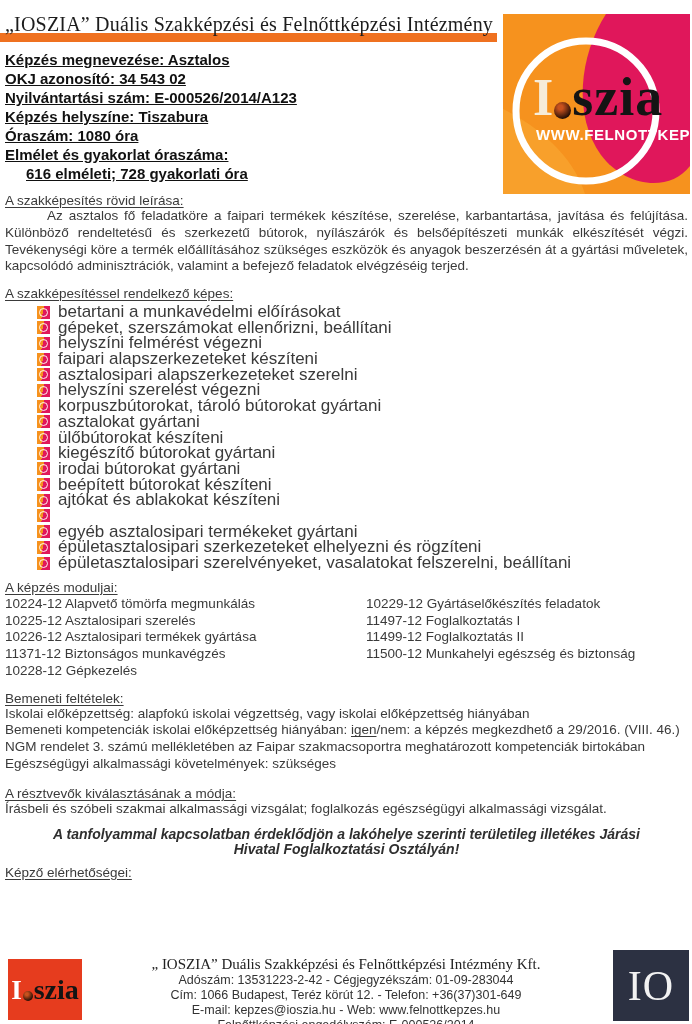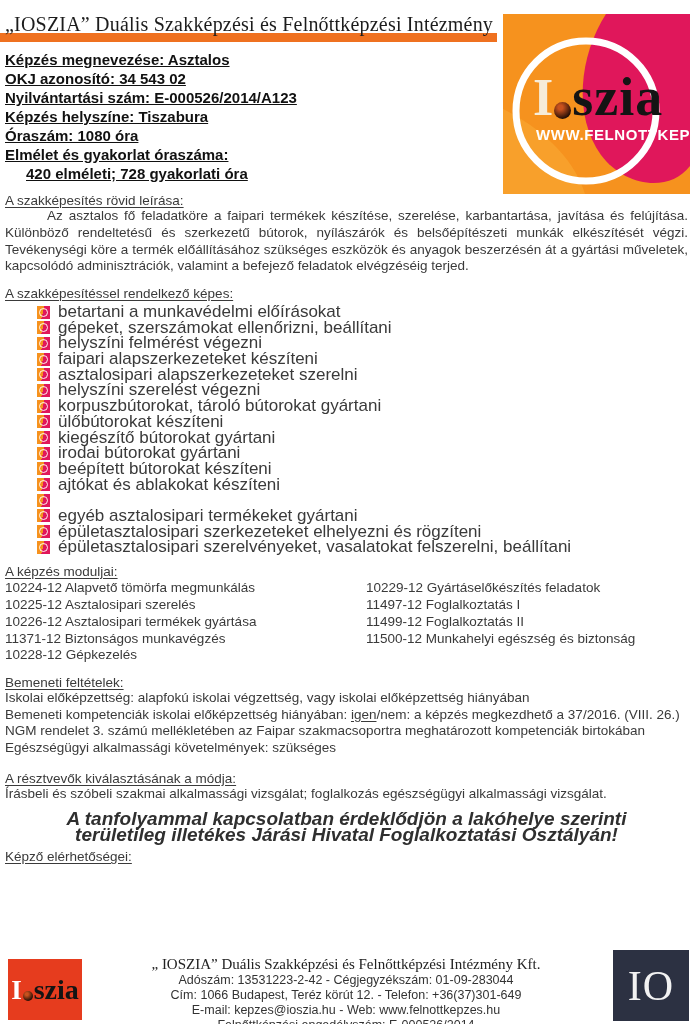--- a/index.html
+++ b/index.html
@@ -84,21 +84,21 @@
   .cap-text { font-size:17px; color:#3a3a3a; white-space:nowrap; }
 
   
   .mod-cols { position:relative; margin-top:1px; }
   .mod-line { font-size:13.5px; line-height:16.8px; color:#3a3a3a; }
   .mod-right { position:absolute; left:361px; top:0; }
 
   
   .notice {
     margin-top:9px; text-align:center;
-    font-size:19px; font-weight:bold; font-style:italic;
+    font-size:14px; font-weight:bold; font-style:italic;
     color:#2f2f2f; line-height:15.5px; padding:0 30px;
   }
 
   
   .contact-line { padding-left:44px; }
 
   
   .footer { position:absolute; left:0; bottom:4px; width:692px; height:78px; }
   .f-logo-red {
     position:absolute; left:8px; top:10px; width:74px; height:61px;
@@ -152,21 +152,21 @@
         <div class="ci-line">OKJ azonosító: 34 543 02</div>
 
         <div class="ci-line">Nyilvántartási szám: E-000526/2014/A123</div>
 
         <div class="ci-line">Képzés helyszíne: Tiszabura</div>
 
         <div class="ci-line">Óraszám: 1080 óra</div>
 
         <div class="ci-line">Elmélet és gyakorlat óraszáma:</div>
       </div>
-    <div class="indent">420 elméleti; 728 gyakorlati óra</div>
+    <div class="indent">616 elméleti; 728 gyakorlati óra</div>
   </div>
 
   <div class="content">
 
     <div class="sec-h" style="margin-top:10px;">A szakképesítés rövid leírása:</div>
     <div class="para">Az asztalos fő feladatköre a faipari termékek készítése, szerelése, karbantartása, javítása és felújítása. Különböző rendeltetésű és szerkezetű bútorok, nyílászárók és belsőépítészeti munkák elkészítését végzi. Tevékenységi köre a termék előállításához szükséges eszközök és anyagok beszerzésén át a gyártási műveletek, kapcsolódó adminisztrációk, valamint a befejező feladatok elvégzéséig terjed.</div>
 
     <div class="sec-h" style="margin-top:11px;">A szakképesítéssel rendelkező képes:</div>
     <div class="cap-list">
 
@@ -198,20 +198,24 @@
         <div class="cap-item">
           <span class="mini-logo"></span>
           <span class="cap-text">helyszíni szerelést végezni</span>
         </div>
 
         <div class="cap-item">
           <span class="mini-logo"></span>
           <span class="cap-text">korpuszbútorokat, tároló bútorokat gyártani</span>
         </div>
 
+        <div class="cap-item">
+          <span class="mini-logo"></span>
+          <span class="cap-text">asztalokat gyártani</span>
+        </div>
 
         <div class="cap-item">
           <span class="mini-logo"></span>
           <span class="cap-text">ülőbútorokat készíteni</span>
         </div>
 
 
         <div class="cap-item">
           <span class="mini-logo"></span>
           <span class="cap-text">kiegészítő bútorokat gyártani</span>
@@ -273,21 +277,21 @@
           <div class="mod-line">11497-12 Foglalkoztatás I</div>
 
           <div class="mod-line">11499-12 Foglalkoztatás II</div>
 
           <div class="mod-line">11500-12 Munkahelyi egészség és biztonság</div>
         </div>
     </div>
 
     <div class="sec-h" style="margin-top:11px;">Bemeneti feltételek:</div>
     <div class="plain">Iskolai előképzettség: alapfokú iskolai végzettség, vagy iskolai előképzettség hiányában</div>
-    <div class="plain"><span>Bemeneti kompetenciák iskolai előképzettség hiányában: </span><span class="u">igen</span><span>/nem: a képzés megkezdhető a 37/2016. (VIII. 26.)</span></div>
+    <div class="plain"><span>Bemeneti kompetenciák iskolai előképzettség hiányában: </span><span class="u">igen</span><span>/nem: a képzés megkezdhető a 29/2016. (VIII. 46.)</span></div>
     <div class="plain">NGM rendelet 3. számú mellékletében az Faipar szakmacsoportra meghatározott kompetenciák birtokában</div>
     <div class="plain">Egészségügyi alkalmassági követelmények: szükséges</div>
 
     <div class="sec-h" style="margin-top:14px;">A résztvevők kiválasztásának a módja:</div>
     <div class="plain">Írásbeli és szóbeli szakmai alkalmassági vizsgálat; foglalkozás egészségügyi alkalmassági vizsgálat.</div>
 
     <div class="notice">A tanfolyammal kapcsolatban érdeklődjön a lakóhelye szerinti területileg illetékes Járási Hivatal Foglalkoztatási Osztályán!</div>
 
     <div class="sec-h" style="margin-top:7px;">Képző elérhetőségei:</div>
   </div>

